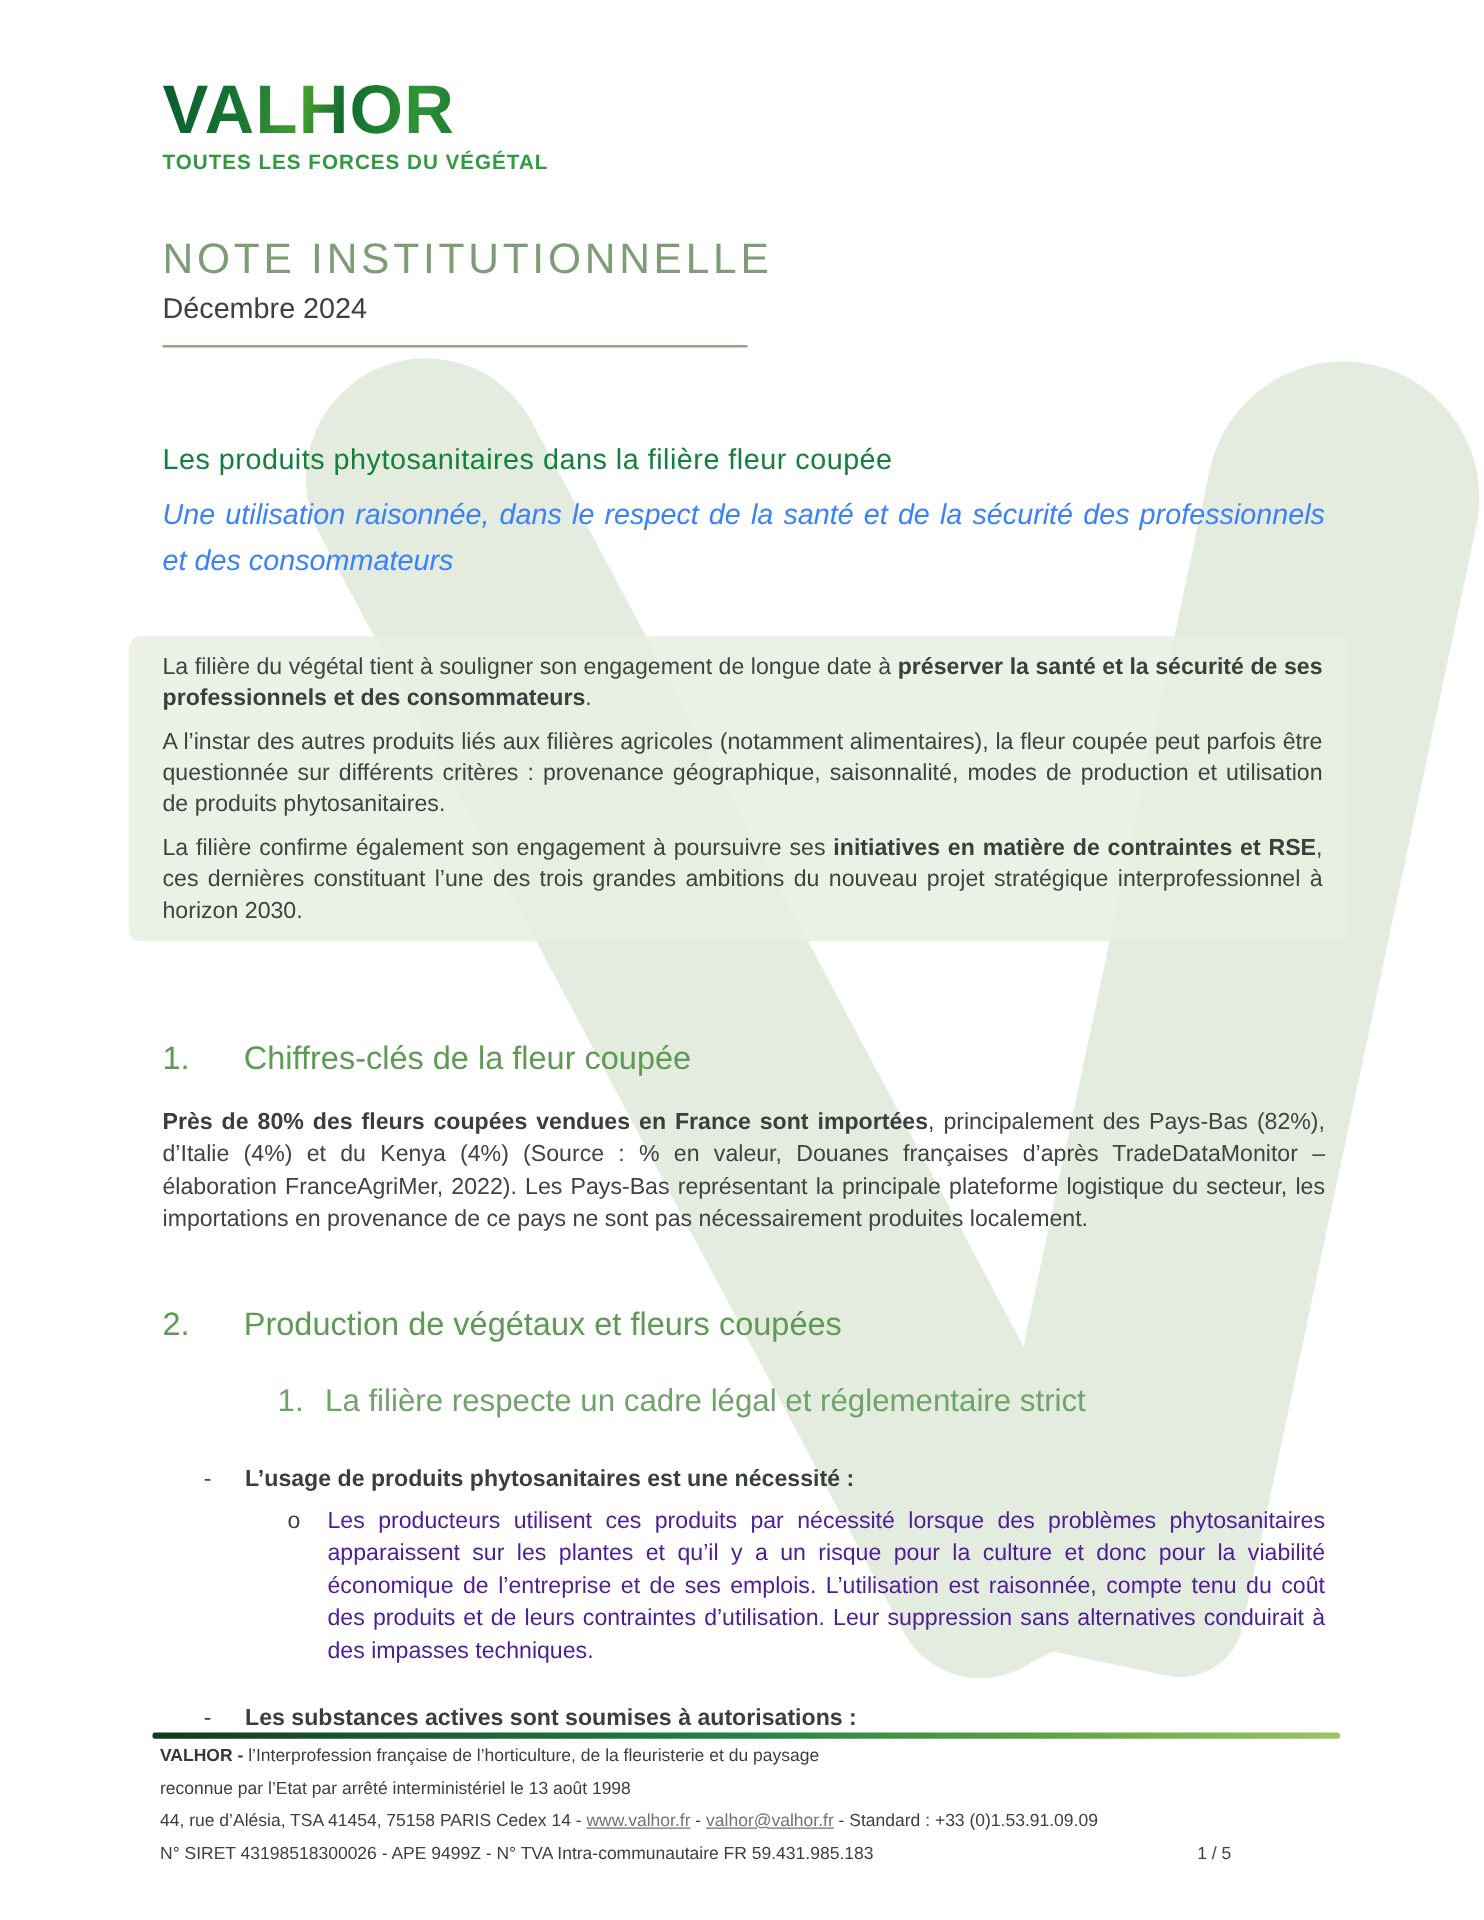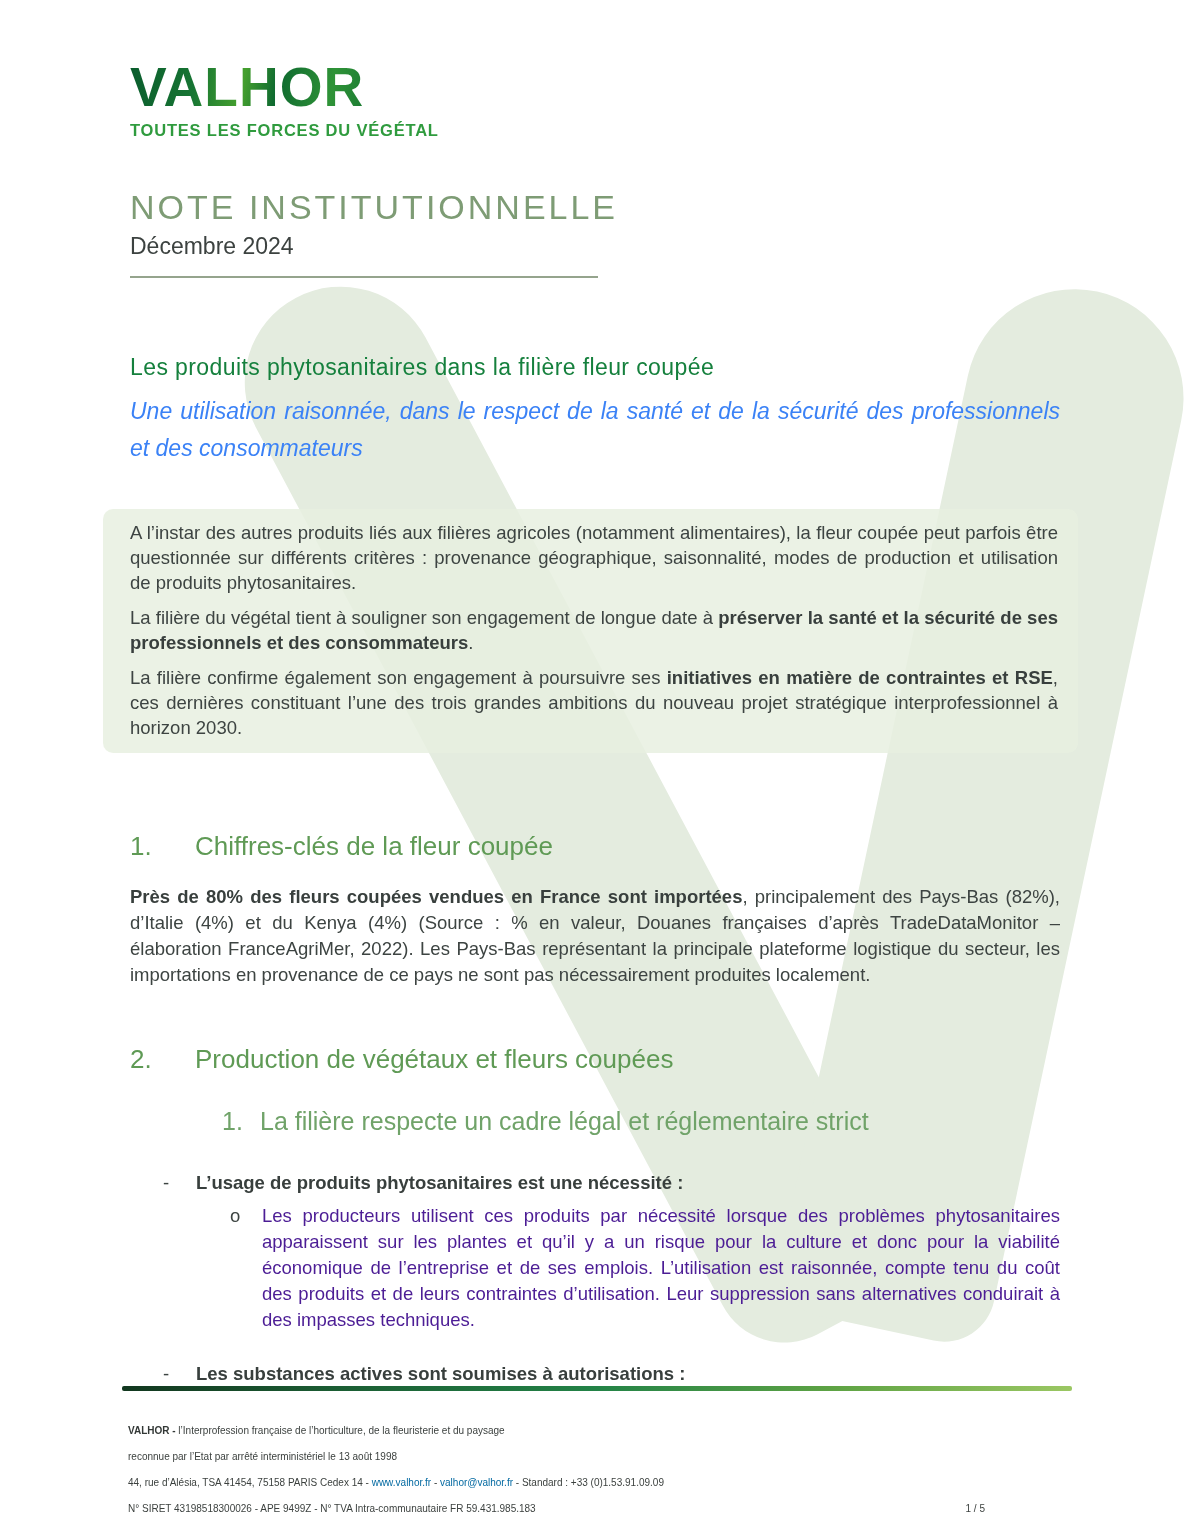--- a/index.html
+++ b/index.html
@@ -124,23 +124,23 @@
   }
   .sub-bullet .marker { width: 32px; flex: 0 0 32px; color: #3d4442; }
   .sub-bullet .txt { text-align: justify; color: #4c1d95; }
 
   
   .footer { position: absolute; left: 122px; top: 1386px; width: 950px; z-index: 1; }
   .footer-line {
     height: 5px; width: 100%; border-radius: 2px;
     background: linear-gradient(to right, #12371f 0%, #1b5c33 22%, #238347 50%, #5ea344 75%, #9bc763 100%);
   }
-  .footer-text { margin-top: 27px; padding-left: 6px; font-size: 10px; line-height: 26px; color: #3b403e; }
+  .footer-text { padding-left: 6px; font-size: 14px; line-height: 26px; color: #3b403e; }
   .footer-text .fb { font-weight: 700; color: #333836; }
-  .footer-link { color: #0369a1; cursor: pointer; }
+  .footer-link { color: #737373; text-decoration: underline; cursor: pointer; }
   .footer-last { display: flex; justify-content: space-between; }
   .page-number { margin-right: 87px; color: #3b403e; }
 </style>
 </head>
 <body>
 
 <div class="page">
 
   <div class="watermark">
     <div class="wm-stroke wm-left"></div>
@@ -157,22 +157,22 @@
     <div class="header-row">
       <span class="note-label">NOTE INSTITUTIONNELLE</span>
       <span class="date-label">Décembre 2024</span>
     </div>
     <div class="header-underline"></div>
 
     <h1 class="doc-title">Les produits phytosanitaires dans la filière fleur coupée</h1>
     <p class="doc-subtitle">Une utilisation raisonnée, dans le respect de la santé et de la sécurité des professionnels et des consommateurs</p>
 
     <div class="intro-block">
+      <p><span>La filière du végétal tient à souligner son engagement de longue date à </span><span class="b">préserver la santé et la sécurité de ses professionnels et des consommateurs</span><span>.</span></p>
       <p>A l’instar des autres produits liés aux filières agricoles (notamment alimentaires), la fleur coupée peut parfois être questionnée sur différents critères : provenance géographique, saisonnalité, modes de production et utilisation de produits phytosanitaires.</p>
-      <p><span>La filière du végétal tient à souligner son engagement de longue date à </span><span class="b">préserver la santé et la sécurité de ses professionnels et des consommateurs</span><span>.</span></p>
       <p><span>La filière confirme également son engagement à poursuivre ses </span><span class="b">initiatives en matière de contraintes et RSE</span><span>, ces dernières constituant l’une des trois grandes ambitions du nouveau projet stratégique interprofessionnel à horizon 2030.</span></p>
     </div>
 
     <div class="section-heading sec1">
       <span class="num">1.</span>
       <span>Chiffres-clés de la fleur coupée</span>
     </div>
     <p class="body-par"><span class="b">Près de 80% des fleurs coupées vendues en France sont importées</span><span>, principalement des Pays-Bas (82%), d’Italie (4%) et du Kenya (4%) (Source : % en valeur, Douanes françaises d’après TradeDataMonitor – élaboration FranceAgriMer, 2022). Les Pays-Bas représentant la principale plateforme logistique du secteur, les importations en provenance de ce pays ne sont pas nécessairement produites localement.</span></p>
 
     <div class="section-heading sec2">

